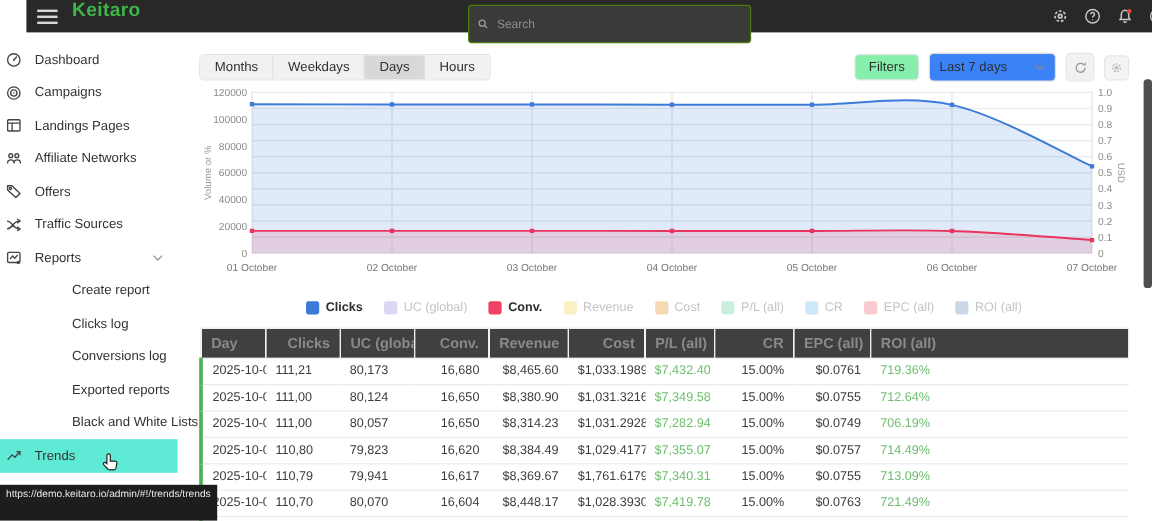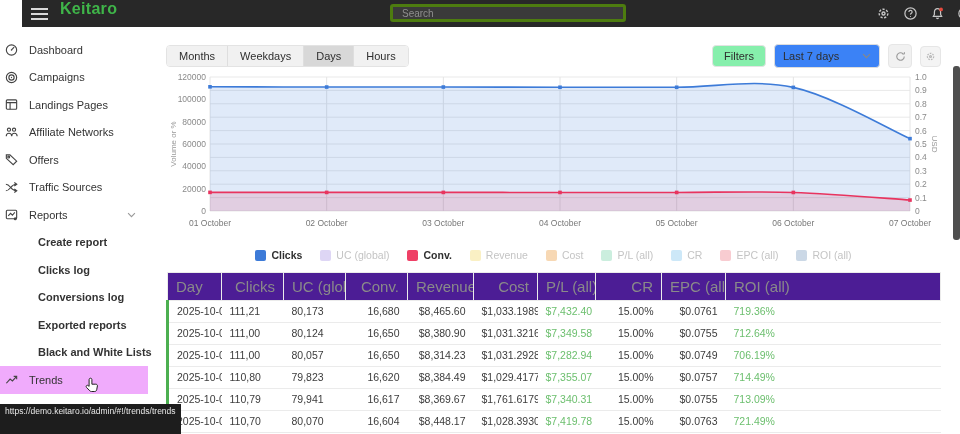--- a/index.html
+++ b/index.html
@@ -6,35 +6,35 @@
   html,body { width:960px; height:434px; overflow:hidden; background:#fff;
     font-family:"Liberation Sans", sans-serif; position:relative; }
   
   .topbar { position:absolute; left:0; top:0; width:960px; height:27px; background:#282828;
     display:flex; align-items:flex-start; z-index:30;margin-left:22px; }
   .hamburger { width:34px; height:27px; display:flex; flex-direction:column; justify-content:center;
     align-items:center; gap:3px; cursor:pointer; }
   .hamburger span { width:17px; height:2px; background:#d8d8d8; display:block; }
   .logo { color:#3fb549; font-weight:bold; font-size:16px; letter-spacing:.3px; margin-left:4px; }
   .logo-badge { color:#7f937f; font-size:7px; margin-left:4px; margin-top:-8px; }
-  .search { position:absolute; left:368px; top:4px; width:236px; height:18px; background:#3a3a3a;
-    border:3px solid #4d7c0f; border-radius:3px; display:flex; align-items:center; padding:0 6px;flex-direction:column; }
+  .search { position:absolute; left:368px; top:4px; width:236px; height:32px; background:#3a3a3a;
+    border:1px solid #4d7c0f; border-radius:3px; display:flex; align-items:center; padding:0 6px; }
   .search input { background:transparent; border:none; outline:none; color:#bbb; font-size:10px;
     margin-left:6px; width:100%; }
   .search input::placeholder { color:#8f8f8f; }
   .top-icons { position:absolute; right:10px; top:0; height:27px; display:flex; align-items:center; gap:11px; }
   .tbtn { width:16px; height:16px; position:relative; cursor:pointer; display:flex;
     align-items:center; justify-content:center; }
   
   .sidebar { position:absolute; left:0; top:27px; width:148px; bottom:0; background:#fff;
     padding-top:9px; z-index:10; }
   .side-item { height:27.5px; display:flex; align-items:center; padding-left:4px; gap:10px;
     font-size:11px; color:#333; cursor:pointer; white-space:nowrap; }
-  .side-item.sub { padding-left:38px;font-weight:bold; }
-  .side-item.active { background:#f0abfc; }
+  .side-item.sub { padding-left:60px; }
+  .side-item.active { background:#5eead4; }
   .side-item .chev { margin-left:auto; margin-right:12px; }
   .side-item svg { flex:0 0 auto; }
   
   .statusbar { position:absolute; left:0; bottom:0; height:30px; background:#1d1d1d; color:#e8e8e8;
     font-size:8.5px; line-height:14px; padding:0 5px; z-index:40; white-space:nowrap; }
   
   .main { position:absolute; left:148px; top:27px; right:0; bottom:0; background:#fff;
     padding:17px 19px 0 18px; }
   .toolbar { display:flex; align-items:center; height:24px; }
   .tabgroup { display:flex; border-radius:4px; overflow:hidden; border:1px solid #e3e3e3;align-items:center; }
@@ -53,22 +53,22 @@
   .sqbtn.small { width:21px; height:21px; background:#f4f4f4; }
   
   .chart-wrap { margin-top:5px; }
   .legend { display:flex; justify-content:center; gap:18px; margin-top:3px; font-size:10.5px;
     align-items:center; height:18px; }
   .legend-item { display:flex; align-items:center; gap:5px; cursor:pointer; color:#c4c4c4; }
   .legend-item.on { color:#2f2f2f; font-weight:bold; }
   .legend-item .sw { width:11px; height:11px; border-radius:2px; display:inline-block; }
   
   table { border-collapse:collapse; width:100%; margin-top:8px; table-layout:fixed; }
-  th { font-size:15px; font-weight:normal; color:#8a8a8a; text-align:right; padding:5px 8px;
-    border:1px solid #ebebeb; background:#4c1d95; white-space:nowrap; overflow:hidden; }
+  th { font-size:12px; font-weight:bold; color:#8a8a8a; text-align:right; padding:5px 8px;
+    border:1px solid #ebebeb; background:#404040; white-space:nowrap; overflow:hidden; }
   td { font-size:10.5px; color:#3c3c3c; text-align:right; padding:5px 8px; line-height:11px;
     border-bottom:1px solid #ebebeb; white-space:nowrap; overflow:hidden; }
   tbody td:first-child { border-left:3px solid #4caf50; }
   th.al, td.al { text-align:left; }
   td.green { color:#6cbf6e; }
   
   .scroll-thumb { position:absolute; right:0; top:66px; width:7px; height:174px; background:#4f4f4f;
     border-radius:3px; z-index:25; }
   .cursor-overlay { position:absolute; left:85px; top:377px; z-index:50; pointer-events:none; }
 </style>

